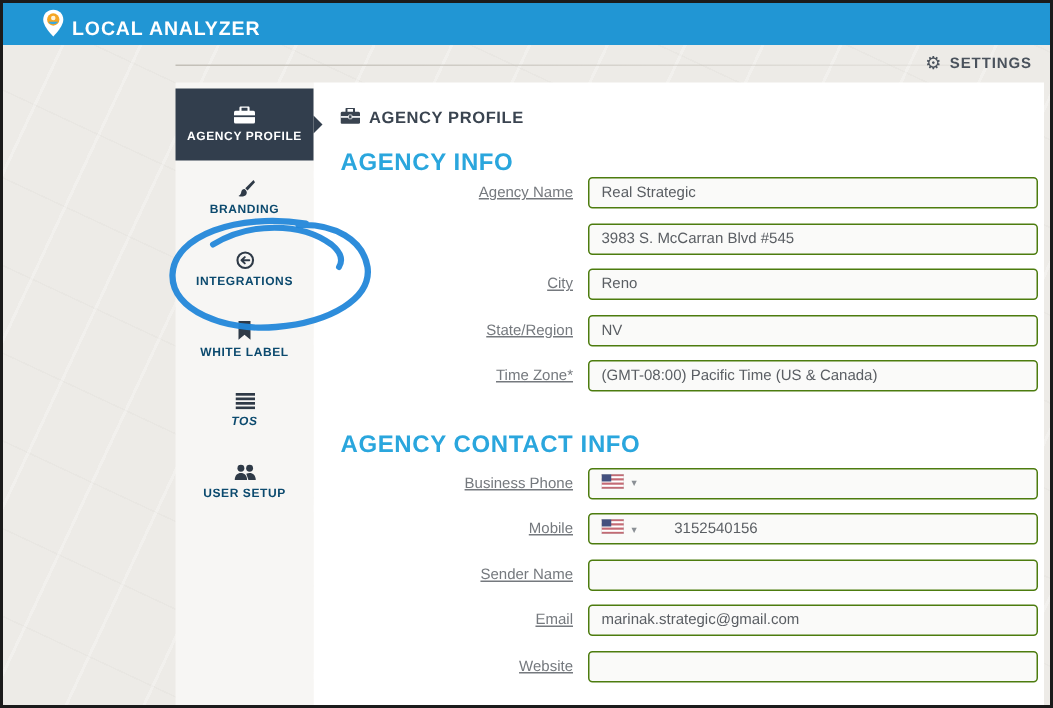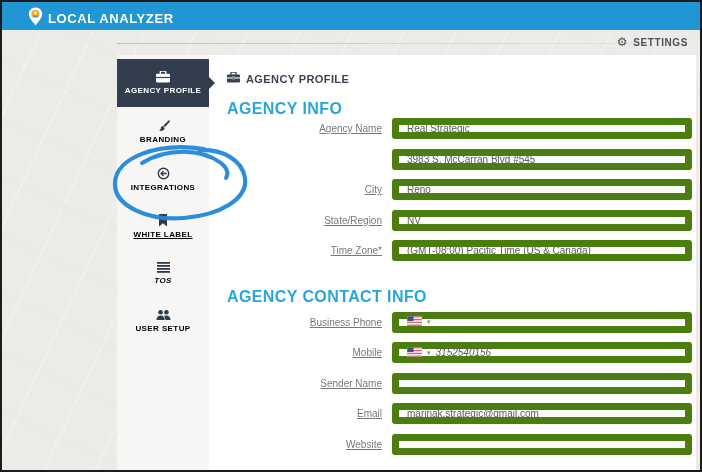--- a/index.html
+++ b/index.html
@@ -20,38 +20,38 @@
   
   .settings-strip { position:absolute; left:115px; top:41px; width:530px; height:1px; background:linear-gradient(to right, rgba(190,186,178,.9), rgba(190,186,178,.15)); }
   .settings-link { position:absolute; right:12px; top:34px; display:flex; align-items:center; gap:5px; color:#4a525c; font-size:10px; font-weight:bold; letter-spacing:.6px; cursor:pointer; }
   .gear { font-size:12px; line-height:1; color:#4a525c; }
 
   
   .sidebar-col { position:absolute; left:115px; top:53px; width:92px; height:417px; background:#f7f6f4; }
   .main-panel { position:absolute; left:207px; top:53px; width:487px; height:417px; background:#ffffff; }
 
   
-  .side-item { position:absolute; left:115px; width:92px; height:47px; display:flex; flex-direction:column; align-items:center; justify-content:center; gap:3px; color:#000000; cursor:pointer; }
+  .side-item { position:absolute; left:115px; width:92px; height:47px; display:flex; flex-direction:column; align-items:center; justify-content:center; gap:3px; color:#0c4a6e; cursor:pointer; }
   .side-item .lbl { font-size:8px; font-weight:bold; letter-spacing:.4px; text-align:center; }
   .side-item svg { display:block; }
   .side-item.active { background:#323e4d; color:#ffffff; height:48px; }
   .side-item.active::after { content:""; position:absolute; right:-6px; top:50%; margin-top:-6px; border-left:6px solid #323e4d; border-top:6px solid transparent; border-bottom:6px solid transparent; }
 
   
   .page-title { position:absolute; left:225px; top:70px; display:flex; align-items:center; gap:6px; color:#3a4450; font-size:11px; font-weight:bold; letter-spacing:.4px; }
   .section-heading { position:absolute; left:225px; color:#2aa6dd; font-size:16px; font-weight:bold; letter-spacing:.4px; }
   #heading-1 { top:98px; }
   #heading-2 { top:286px; }
 
   .form-row { position:absolute; left:207px; width:487px; height:21px; }
   .form-row .flabel { position:absolute; left:0; top:5px; width:173px; text-align:right; font-size:10px; color:#75797e;text-decoration:underline; }
-  .form-row .fctrl { position:absolute; left:183px; top:0; width:300px; height:21px; border:7px solid #4d7c0f; border-radius:3px; background:#fafaf9; display:flex; align-items:center; padding:0 8px; font-size:10px; color:#5a5e63; gap:5px; }
+  .form-row .fctrl { position:absolute; left:183px; top:0; width:300px; height:21px; border:1px solid #4d7c0f; border-radius:3px; background:#fafaf9; display:flex; align-items:center; padding:0 8px; font-size:10px; color:#5a5e63; gap:5px; }
   .form-row input.fctrl { display:block; padding:0 8px; outline:none; }
   .caret { color:#8a8f95; font-size:7px; }
-  .phone-num { color:#5a5e63; font-size:10px; margin-left:0;font-style:italic; }
+  .phone-num { color:#5a5e63; font-size:10px; margin-left:20px; }
 
   
   .annotation { position:absolute; left:104px; top:139px; pointer-events:none; }
 </style>
 </head>
 <body>
 
 <div class="frame">
   <div class="paper-texture"></div>
 
@@ -100,21 +100,21 @@
       </div>
       <div class="side-item" style="top: 154px;">
         <span>
           <svg width="13" height="13" viewBox="0 0 13 13">
             <circle cx="6.5" cy="6.5" r="5.2" fill="none" stroke="#2f3a47" stroke-width="1.4"></circle>
             <path d="M9.2 6.5 L4.3 6.5 M6.2 4.4 L4 6.5 L6.2 8.6" fill="none" stroke="#2f3a47" stroke-width="1.3" stroke-linecap="round" stroke-linejoin="round"></path>
           </svg>
         </span>
         <span class="lbl">INTEGRATIONS</span>
       </div>
-      <div class="side-item" style="top: 201px; text-decoration: underline;">
+      <div class="side-item" style="top: 201px;">
         <span>
           <svg width="10" height="13" viewBox="0 0 10 13">
             <path d="M1 0 H9 V12.5 L5 9.2 L1 12.5 Z" fill="#2f3a47"></path>
           </svg>
         </span>
         <span class="lbl">WHITE LABEL</span>
       </div>
       <div class="side-item" style="top: 248px; font-style: italic;">
         <span>
           <svg width="13" height="11" viewBox="0 0 13 11">

